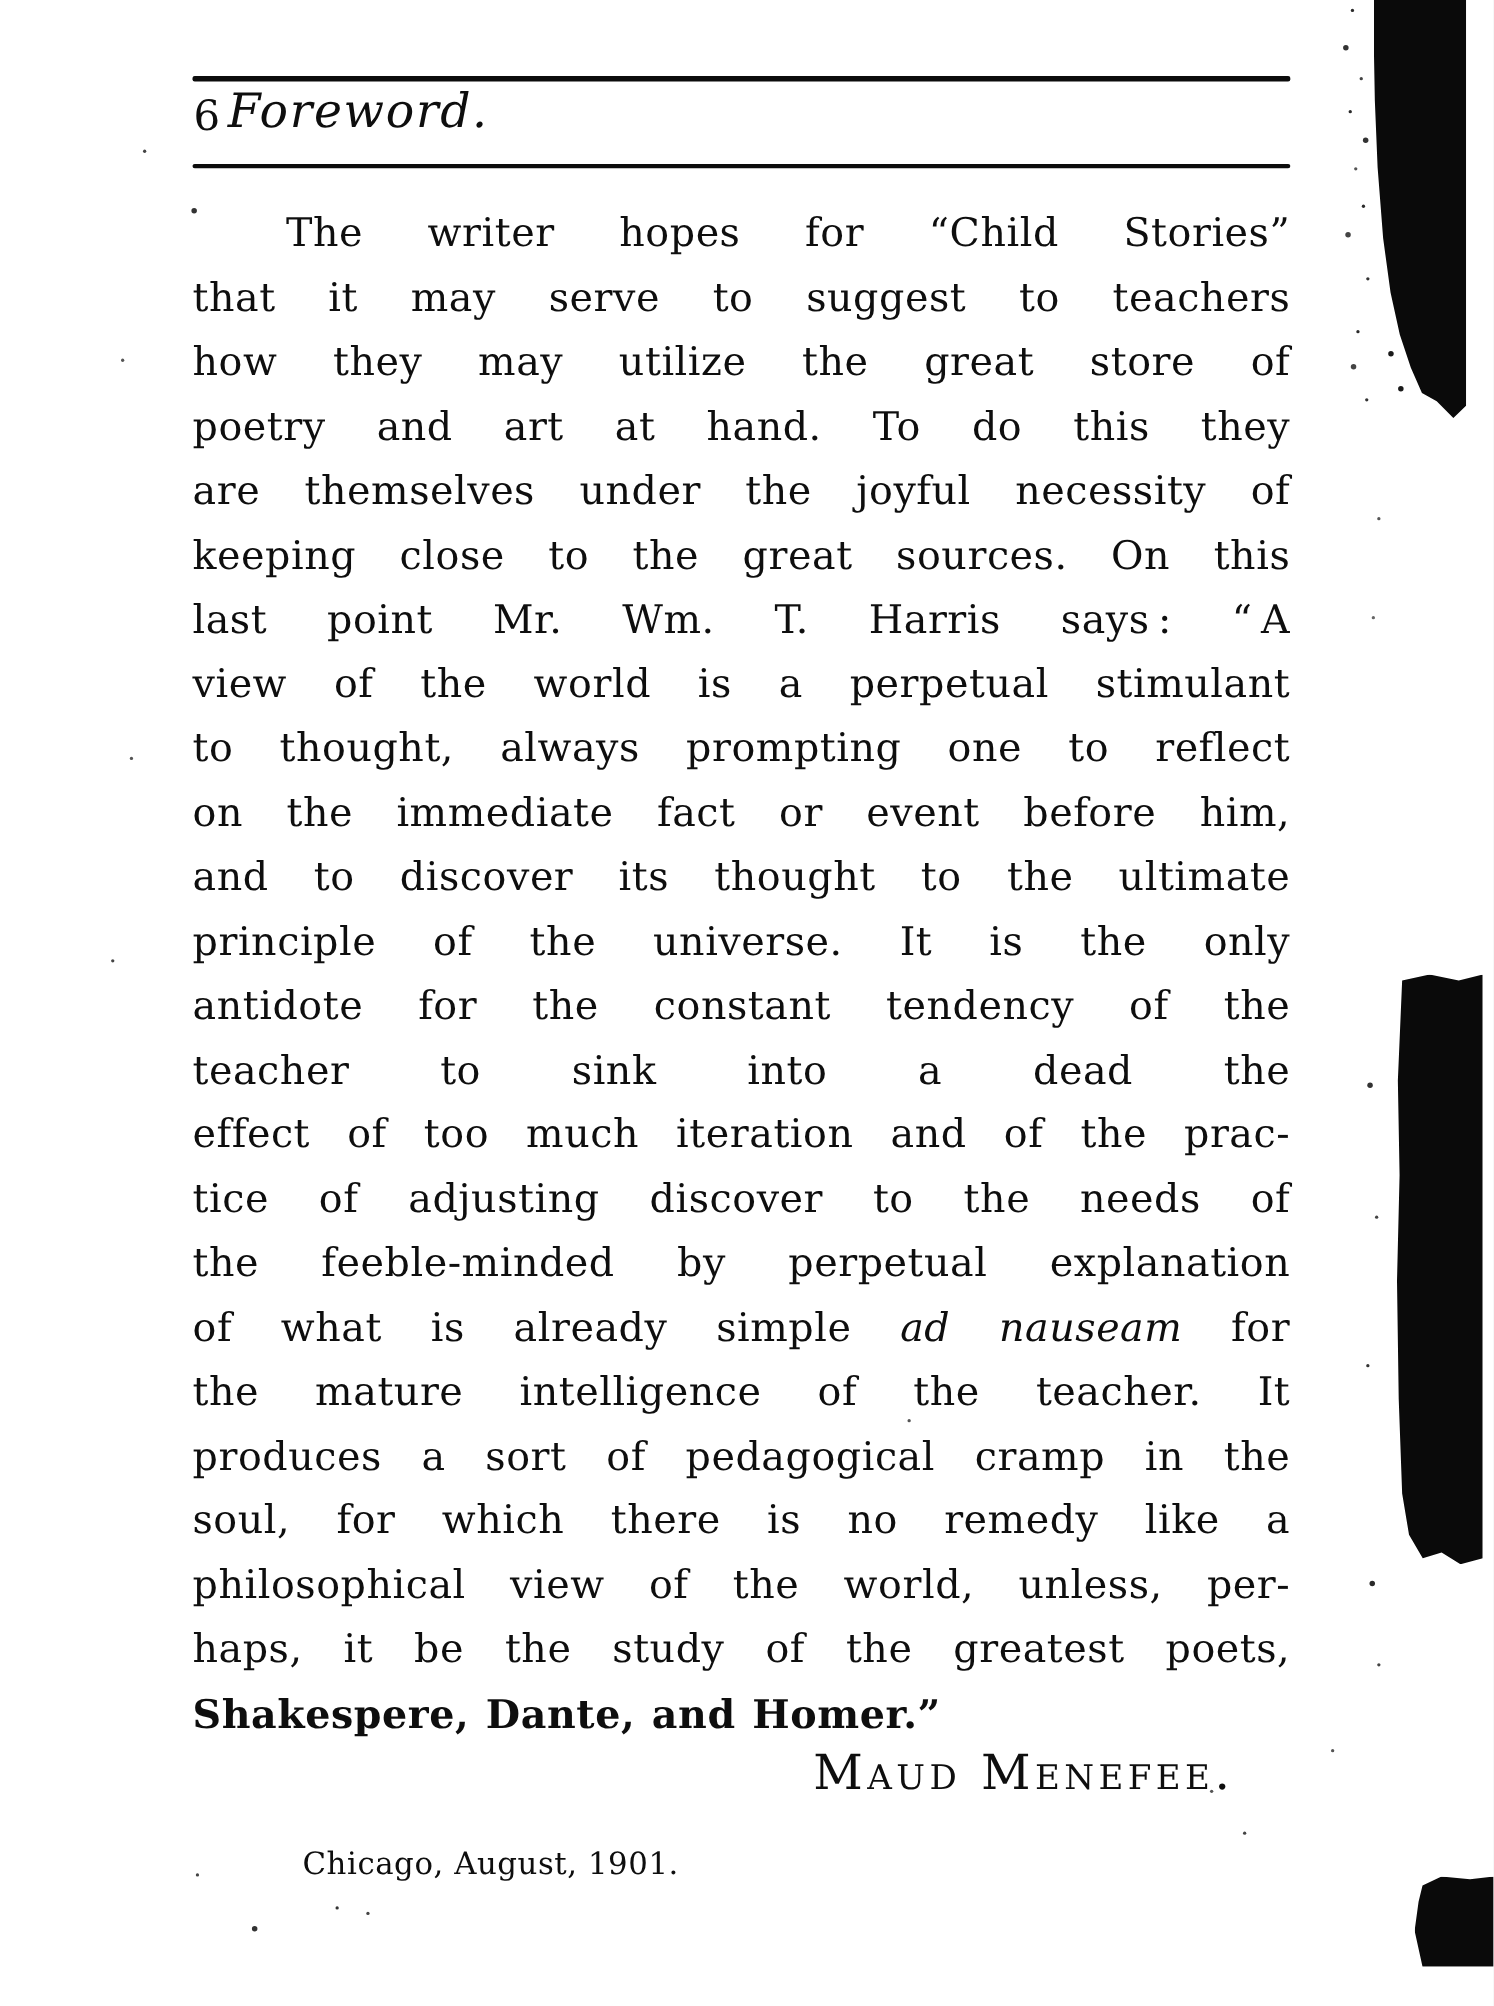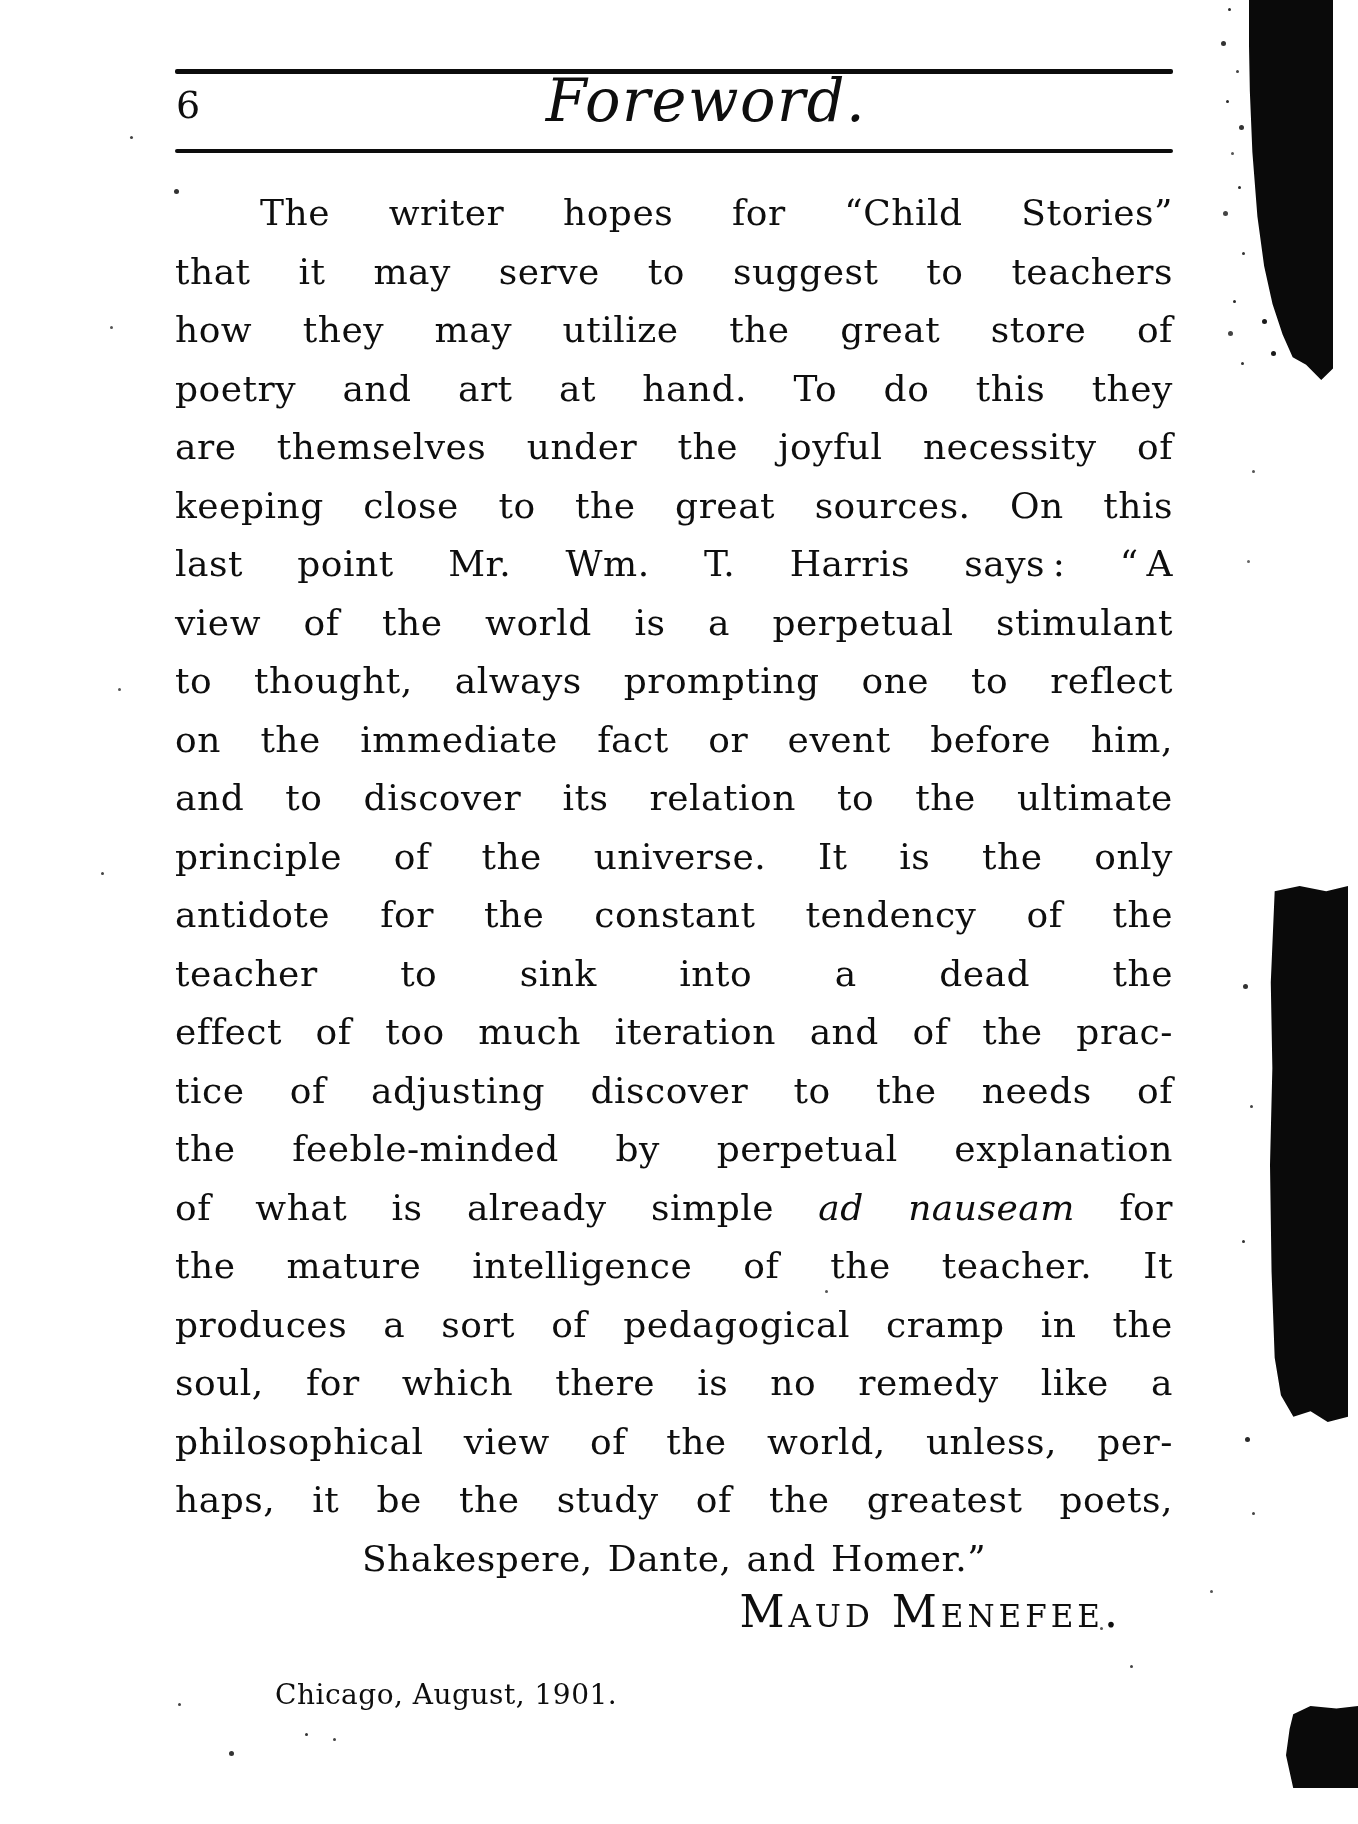--- a/index.html
+++ b/index.html
@@ -16,36 +16,36 @@
   .rule{position:absolute;left:175px;width:998px;background:#0c0c0c;border-radius:2px;}
   .rule-top{top:69px;height:5px;}
   .rule-mid{top:149px;height:4px;}
   
   .page-number{
     position:absolute;left:176px;top:80px;
     font-size:38px;line-height:50px;letter-spacing:1px;
   }
   .page-title{
     position:absolute;left:175px;top:72px;width:998px;
-    text-align:center;transform:translateX(32px);
-    font-style:italic;font-size:59px;line-height:58px;letter-spacing:1.5px;
+    transform:translateX(32px);
+    font-style:italic;font-size:43px;line-height:58px;letter-spacing:1.5px;
   }
   
   .body-text{
     position:absolute;left:175px;top:184px;width:998px;
     font-size:36px;letter-spacing:0.5px;
   }
   .line{
     display:flex;justify-content:space-between;
     height:58.5px;line-height:58.5px;
     white-space:pre;
     gap:14px;
   }
   .line.indent{padding-left:85px;}
-  .line.no-justify{justify-content:center;gap:0.42em;}
+  .line.no-justify{justify-content:flex-start;gap:0.42em;font-weight:bold;}
   .it{font-style:italic;}
   
   .signature{
     position:absolute;left:175px;top:1583px;width:998px;box-sizing:border-box;
     padding-right:51px;text-align:right;
     font-variant:small-caps;font-size:44px;line-height:58px;letter-spacing:4px;
   }
   .imprint{
     position:absolute;left:275px;top:1666px;
     font-size:28px;line-height:58px;letter-spacing:0.5px;
@@ -121,21 +121,21 @@
       <div class="line indent"><span>The</span><span>writer</span><span>hopes</span><span>for</span><span>“Child</span><span>Stories”</span></div>
       <div class="line"><span>that</span><span>it</span><span>may</span><span>serve</span><span>to</span><span>suggest</span><span>to</span><span>teachers</span></div>
       <div class="line"><span>how</span><span>they</span><span>may</span><span>utilize</span><span>the</span><span>great</span><span>store</span><span>of</span></div>
       <div class="line"><span>poetry</span><span>and</span><span>art</span><span>at</span><span>hand.</span><span>To</span><span>do</span><span>this</span><span>they</span></div>
       <div class="line"><span>are</span><span>themselves</span><span>under</span><span>the</span><span>joyful</span><span>necessity</span><span>of</span></div>
       <div class="line"><span>keeping</span><span>close</span><span>to</span><span>the</span><span>great</span><span>sources.</span><span>On</span><span>this</span></div>
       <div class="line"><span>last</span><span>point</span><span>Mr.</span><span>Wm.</span><span>T.</span><span>Harris</span><span>says :</span><span>“ A</span></div>
       <div class="line"><span>view</span><span>of</span><span>the</span><span>world</span><span>is</span><span>a</span><span>perpetual</span><span>stimulant</span></div>
       <div class="line"><span>to</span><span>thought,</span><span>always</span><span>prompting</span><span>one</span><span>to</span><span>reflect</span></div>
       <div class="line"><span>on</span><span>the</span><span>immediate</span><span>fact</span><span>or</span><span>event</span><span>before</span><span>him,</span></div>
-      <div class="line"><span>and</span><span>to</span><span>discover</span><span>its</span><span>relation</span><span>to</span><span>the</span><span>ultimate</span></div>
+      <div class="line"><span>and</span><span>to</span><span>discover</span><span>its</span><span>thought</span><span>to</span><span>the</span><span>ultimate</span></div>
       <div class="line"><span>principle</span><span>of</span><span>the</span><span>universe.</span><span>It</span><span>is</span><span>the</span><span>only</span></div>
       <div class="line"><span>antidote</span><span>for</span><span>the</span><span>constant</span><span>tendency</span><span>of</span><span>the</span></div>
       <div class="line"><span>teacher</span><span>to</span><span>sink</span><span>into</span><span>a</span><span>dead</span><span>the</span></div>
       <div class="line"><span>effect</span><span>of</span><span>too</span><span>much</span><span>iteration</span><span>and</span><span>of</span><span>the</span><span>prac-</span></div>
       <div class="line"><span>tice</span><span>of</span><span>adjusting</span><span>discover</span><span>to</span><span>the</span><span>needs</span><span>of</span></div>
       <div class="line"><span>the</span><span>feeble-minded</span><span>by</span><span>perpetual</span><span>explanation</span></div>
       <div class="line"><span>of</span><span>what</span><span>is</span><span>already</span><span>simple</span><span class="it">ad</span><span class="it">nauseam</span><span>for</span></div>
       <div class="line"><span>the</span><span>mature</span><span>intelligence</span><span>of</span><span>the</span><span>teacher.</span><span>It</span></div>
       <div class="line"><span>produces</span><span>a</span><span>sort</span><span>of</span><span>pedagogical</span><span>cramp</span><span>in</span><span>the</span></div>
       <div class="line"><span>soul,</span><span>for</span><span>which</span><span>there</span><span>is</span><span>no</span><span>remedy</span><span>like</span><span>a</span></div>

